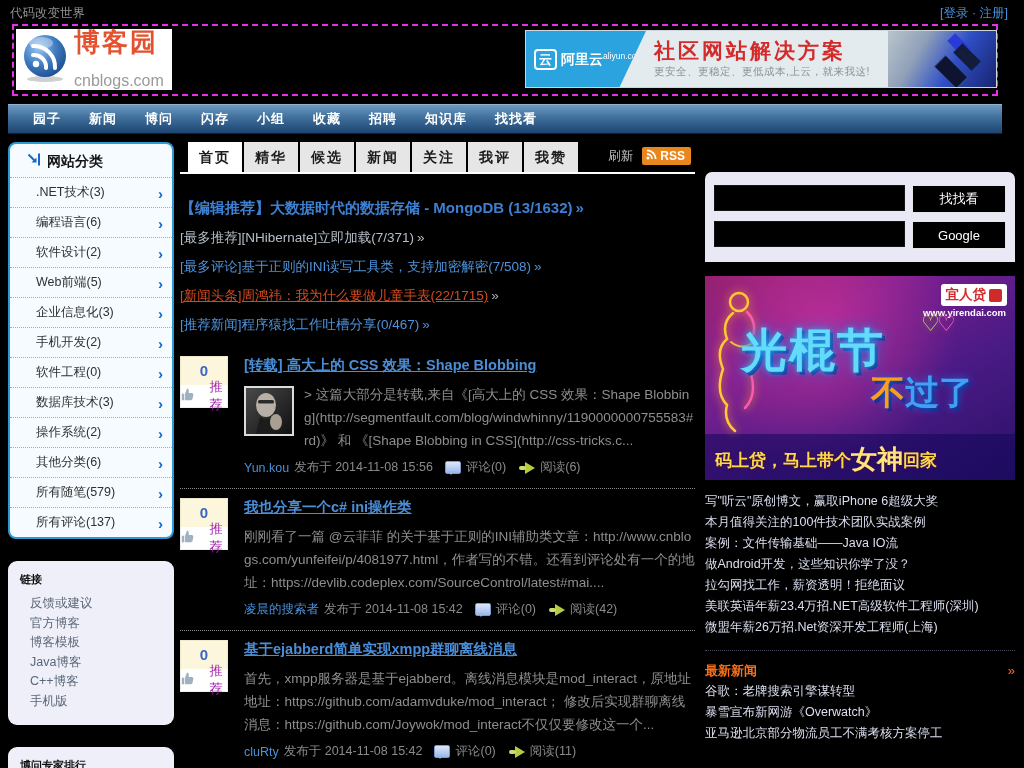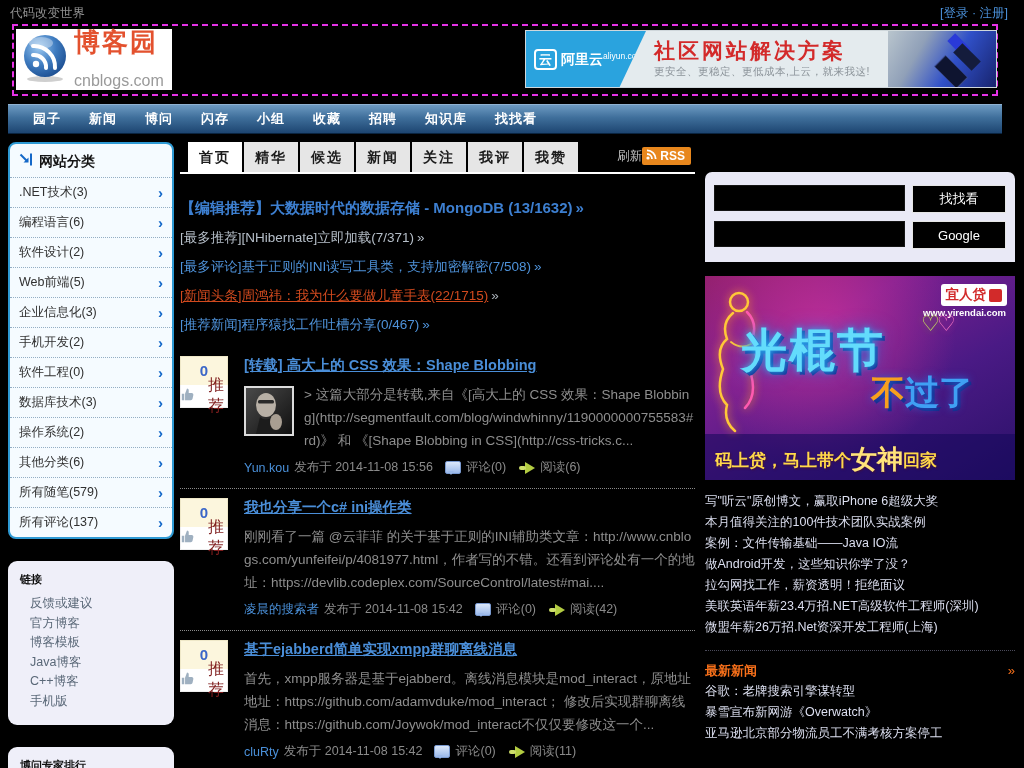--- a/index.html
+++ b/index.html
@@ -35,51 +35,51 @@
 
   
   .navbar{position:absolute;left:8px;top:104px;width:994px;height:30px;box-sizing:border-box;
           background:linear-gradient(#6d9ac2,#3f6f9b 45%,#1d4571);border-top:1px solid #8fb2d2;border-bottom:1px solid #0a2440;
           display:flex;align-items:center;gap:28px;padding-left:25px}
   .nav-item{color:#fff;font-size:13px;font-weight:bold;letter-spacing:1px;cursor:pointer;white-space:nowrap}
 
   
   .sidebar{position:absolute;left:8px;top:142px;width:166px}
   .cat-panel{border:2px solid #2e9ad4;border-radius:8px;background:#f5fbff;overflow:hidden}
-  .cat-head{display:flex;align-items:center;gap:6px;padding:8px 8px 6px}
+  .cat-head{display:flex;align-items:center;gap:6px;padding:8px 16px 6px}
   .cat-title{font-weight:bold;font-size:14px;color:#141414}
-  .cat-item{display:flex;justify-content:space-between;align-items:center;padding:6px 9px 6px 9px;border-top:1px dotted #93aec4;font-size:12.5px;color:#303030;cursor:pointer}
+  .cat-item{display:flex;justify-content:space-between;align-items:flex-end;padding:6px 9px 6px 26px;border-top:1px dotted #93aec4;font-size:12.5px;color:#303030;cursor:pointer}
   .chev{color:#1468c8;font-weight:bold;font-size:15px;line-height:1}
   .soft-panel{margin-top:22px;background:#efeff9;border-radius:9px;padding:11px 12px 14px}
   .soft-head{margin:0 0 7px;font-size:11px;color:#101010;font-weight:bold}
   .soft-link{display:block;padding-left:10px;line-height:19.5px;font-size:12.5px;color:#5a6878;cursor:pointer;white-space:nowrap}
   .experts-panel{padding-bottom:46px}
 
   
   .main{position:absolute;left:180px;top:142px;width:515px}
   .tabstrip{display:flex;align-items:flex-end;border-bottom:2px solid #fff;height:32px;box-sizing:border-box;padding-left:8px}
   .tab{height:30px;line-height:30px;padding:0 11px;background:#e6e6e6;color:#1c1c1c;font-size:14px;font-weight:bold;letter-spacing:2px;margin-right:2px;cursor:pointer;white-space:nowrap}
   .tab.active{background:#fff}
-  .strip-right{margin-left:auto;display:flex;align-items:center;gap:0;padding:0 4px 7px 0}
+  .strip-right{margin-left:auto;display:flex;align-items:center;gap:9px;padding:0 4px 7px 0}
   .refresh{color:#c0c0c0;font-size:12.5px;cursor:pointer}
   .rss-badge{display:flex;align-items:center;gap:3px;background:#e8871d;color:#fff;font-weight:bold;font-size:12px;padding:2px 6px 2px 4px;border-radius:2px;cursor:pointer}
   .headlines{padding-top:25px}
   .featured{display:block;font-size:15px;font-weight:bold;color:#3d7fd0;cursor:pointer}
   .hl{display:block;font-size:13.5px;margin-top:11px;cursor:pointer}
   .hl .hl-text{text-decoration:none}
   .hl.link,.hl.link .arrow{color:#4e92d9}
   .hl.visited,.hl.visited .arrow{color:#b6bfc9}
   .hl.news .hl-text{color:#d14a1e;text-decoration:underline}
   .hl.news .arrow{color:#a8b0b8}
   .arrow{margin-left:3px}
   .posts{margin-top:13px}
   .post{display:flex;gap:16px;padding:9px 0 12px;border-bottom:1px dotted #8a8a8a}
   .digg{width:48px;flex:none;text-align:center}
   .digg-count{background:#fcf6dd;border:1px solid #efe8c8;border-bottom:none;height:28px;line-height:28px;font-size:15px;font-weight:bold;color:#3a66c8}
-  .digg-act{background:#fff;border:1px solid #eee;border-top:none;height:22px;display:flex;align-items:center;justify-content:center;gap:11px;font-size:16px;color:#7f1d1d;cursor:pointer}
+  .digg-act{background:#fff;border:1px solid #eee;border-top:none;height:22px;display:flex;align-items:center;justify-content:center;gap:11px;font-size:13px;color:#a21caf;cursor:pointer}
   .post-body{flex:1;min-width:0}
   .post-title{display:inline-block;font-size:14.5px;font-weight:bold;color:#4a8ed8;text-decoration:underline;cursor:pointer}
   .post-sum{margin-top:8px;font-size:13.5px;line-height:23px;color:#8e8e8e;overflow:hidden;word-break:break-all}
   .avatar{float:left;width:46px;height:46px;margin:3px 10px 2px 0;border:2px solid #dcdcdc;background:#222;cursor:pointer}
   .post-meta{margin-top:7px;font-size:12.5px;color:#8a8a8a;display:flex;align-items:center;gap:5px}
   .pm-author{color:#4a90d9;cursor:pointer}
   .pm-link{color:#8a8a8a;cursor:pointer}
   .cmt-icon{width:14px;height:11px;background:linear-gradient(#dce8fa,#9bb9ea);border:1px solid #7a9ad0;border-radius:2px;position:relative;margin-left:7px;flex:none}
   .cmt-icon::after{content:"";position:absolute;left:2px;bottom:-5px;border:3px solid transparent;border-top:4px solid #9bb9ea}
   .read-icon{position:relative;width:16px;height:12px;margin-left:8px;flex:none}

